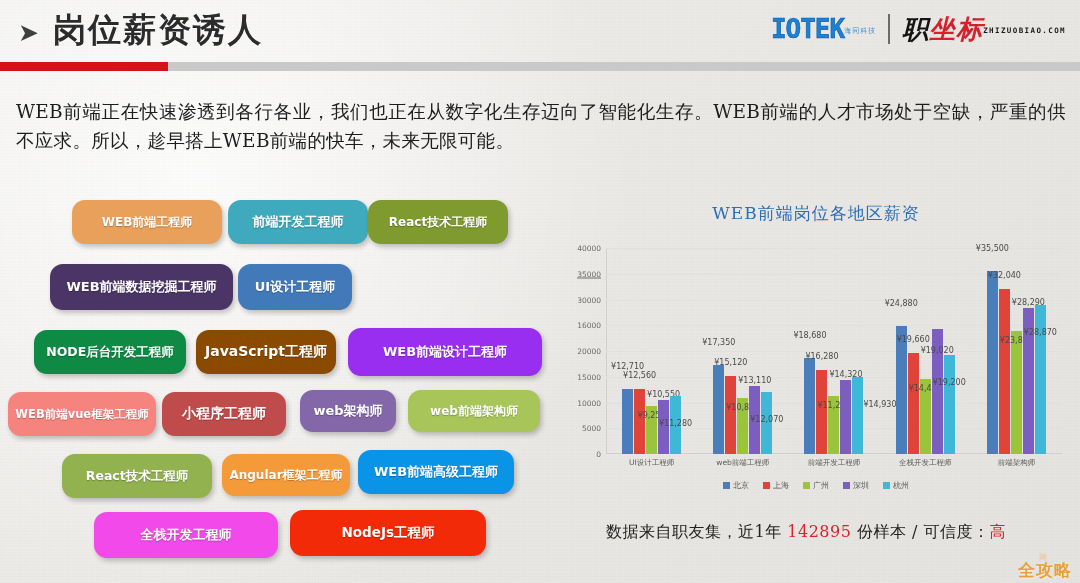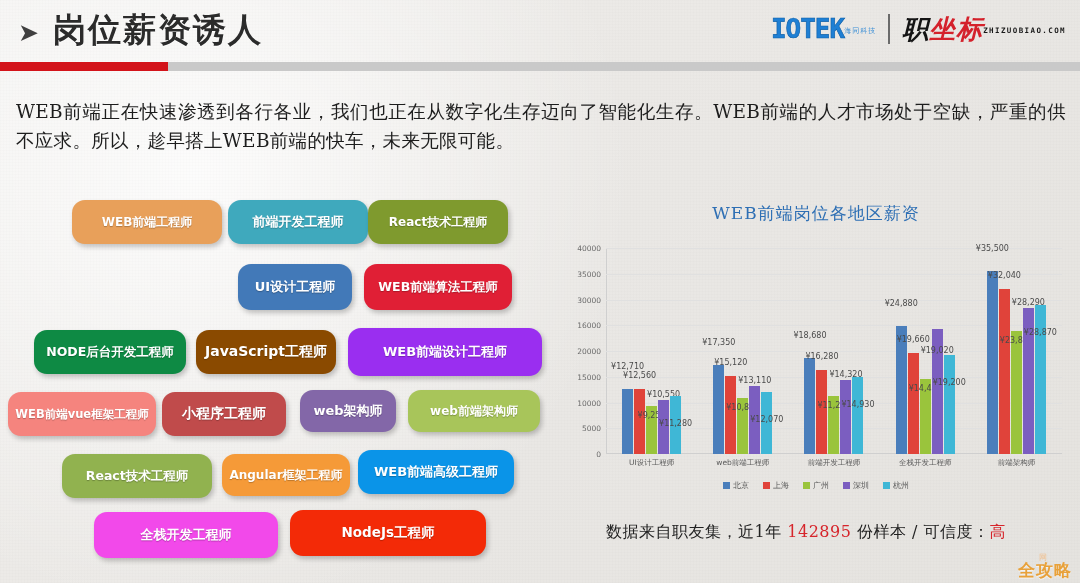--- a/index.html
+++ b/index.html
@@ -146,22 +146,22 @@
     </div>
   </div>
 </div>
 
 <div class="intro">WEB前端正在快速渗透到各行各业，我们也正在从数字化生存迈向了智能化生存。WEB前端的人才市场处于空缺，严重的供不应求。所以，趁早搭上WEB前端的快车，未来无限可能。</div>
 
 <div class="tagcloud">
     <div class="tag" style="left: 72px; top: 8px; width: 150px; height: 44px; background: rgb(232, 160, 90); font-size: 12px;">WEB前端工程师</div>
     <div class="tag" style="left: 228px; top: 8px; width: 140px; height: 44px; background: rgb(63, 169, 189); font-size: 13px;">前端开发工程师</div>
     <div class="tag" style="left: 368px; top: 8px; width: 140px; height: 44px; background: rgb(127, 154, 46); font-size: 12px;">React技术工程师</div>
+    <div class="tag" style="left: 50px; top: 72px; width: 183px; height: 46px; background: rgb(74, 53, 102); font-size: 13px;">WEB前端数据挖掘工程师</div>
     <div class="tag" style="left: 238px; top: 72px; width: 114px; height: 46px; background: rgb(66, 121, 184); font-size: 13px;">UI设计工程师</div>
-    <div class="tag" style="left: 364px; top: 72px; width: 148px; height: 46px; background: rgb(224, 31, 53); font-size: 12.5px;">WEB前端算法工程师</div>
     <div class="tag" style="left: 34px; top: 138px; width: 152px; height: 44px; background: rgb(14, 138, 68); font-size: 12.5px;">NODE后台开发工程师</div>
     <div class="tag" style="left: 196px; top: 138px; width: 140px; height: 44px; background: rgb(138, 74, 0); font-size: 14px;">JavaScript工程师</div>
     <div class="tag" style="left: 348px; top: 136px; width: 194px; height: 48px; background: rgb(154, 46, 240); font-size: 13px;">WEB前端设计工程师</div>
     <div class="tag" style="left: 8px; top: 200px; width: 148px; height: 44px; background: rgb(245, 132, 126); font-size: 11.5px;">WEB前端vue框架工程师</div>
     <div class="tag" style="left: 162px; top: 200px; width: 124px; height: 44px; background: rgb(192, 75, 75); font-size: 14px;">小程序工程师</div>
     <div class="tag" style="left: 300px; top: 198px; width: 96px; height: 42px; background: rgb(131, 103, 168); font-size: 13px;">web架构师</div>
     <div class="tag" style="left: 408px; top: 198px; width: 132px; height: 42px; background: rgb(168, 197, 90); font-size: 12px;">web前端架构师</div>
     <div class="tag" style="left: 62px; top: 262px; width: 150px; height: 44px; background: rgb(145, 178, 79); font-size: 12.5px;">React技术工程师</div>
     <div class="tag" style="left: 222px; top: 262px; width: 128px; height: 42px; background: rgb(245, 154, 56); font-size: 12px;">Angular框架工程师</div>
     <div class="tag" style="left: 358px; top: 258px; width: 156px; height: 44px; background: rgb(10, 148, 232); font-size: 13px;">WEB前端高级工程师</div>
@@ -180,21 +180,21 @@
       <div class="ytick" style="top: 154.5px;">10000</div>
       <div class="gridline" style="top: 128.75px;"></div>
       <div class="ytick" style="top: 128.75px;">15000</div>
       <div class="gridline" style="top: 103px;"></div>
       <div class="ytick" style="top: 103px;">20000</div>
       <div class="gridline" style="top: 77.25px;"></div>
       <div class="ytick" style="top: 77.25px;">16000</div>
       <div class="gridline" style="top: 51.5px;"></div>
       <div class="ytick" style="top: 51.5px;">30000</div>
       <div class="gridline" style="top: 25.75px;"></div>
-      <div class="ytick" style="top: 25.75px;">35000</div>
+      <div class="ytick" style="top: 25.75px; text-decoration: underline;">35000</div>
       <div class="gridline" style="top: 0px;"></div>
       <div class="ytick" style="top: 0px;">40000</div>
       <div class="group" style="left: 0px; width: 91.2px;">
         <div class="bar" style="height: 65.4565px; background: rgb(74, 126, 187);">
           <span class="vlabel" style="bottom: 83.4565px;">¥12,710</span>
         </div>
         <div class="bar" style="height: 64.684px; background: rgb(224, 67, 58);">
           <span class="vlabel" style="bottom: 73.684px;">¥12,560</span>
         </div>
         <div class="bar" style="height: 47.6375px; background: rgb(154, 196, 60);">
@@ -233,21 +233,21 @@
         <div class="bar" style="height: 83.842px; background: rgb(224, 67, 58);">
           <span class="vlabel" style="bottom: 92.842px;">¥16,280</span>
         </div>
         <div class="bar" style="height: 58.092px; background: rgb(154, 196, 60);">
           <span class="vlabel" style="bottom: 44.092px;">¥11,280</span>
         </div>
         <div class="bar" style="height: 73.748px; background: rgb(123, 94, 192);">
           <span class="vlabel" style="bottom: 74.748px;">¥14,320</span>
         </div>
         <div class="bar" style="height: 76.8895px; background: rgb(63, 183, 214);">
-          <span class="vlabel" style="bottom: 44.8895px;">¥14,930</span>
+          <span class="vlabel" style="bottom: 44.8895px; margin-left: 22px;">¥14,930</span>
         </div>
       </div>
       <div class="xtick" style="left: 228px;">前端开发工程师</div>
       <div class="group" style="left: 273.6px; width: 91.2px;">
         <div class="bar" style="height: 128.132px; background: rgb(74, 126, 187);">
           <span class="vlabel" style="bottom: 146.132px;">¥24,880</span>
         </div>
         <div class="bar" style="height: 101.249px; background: rgb(224, 67, 58);">
           <span class="vlabel" style="bottom: 110.249px;">¥19,660</span>
         </div>

